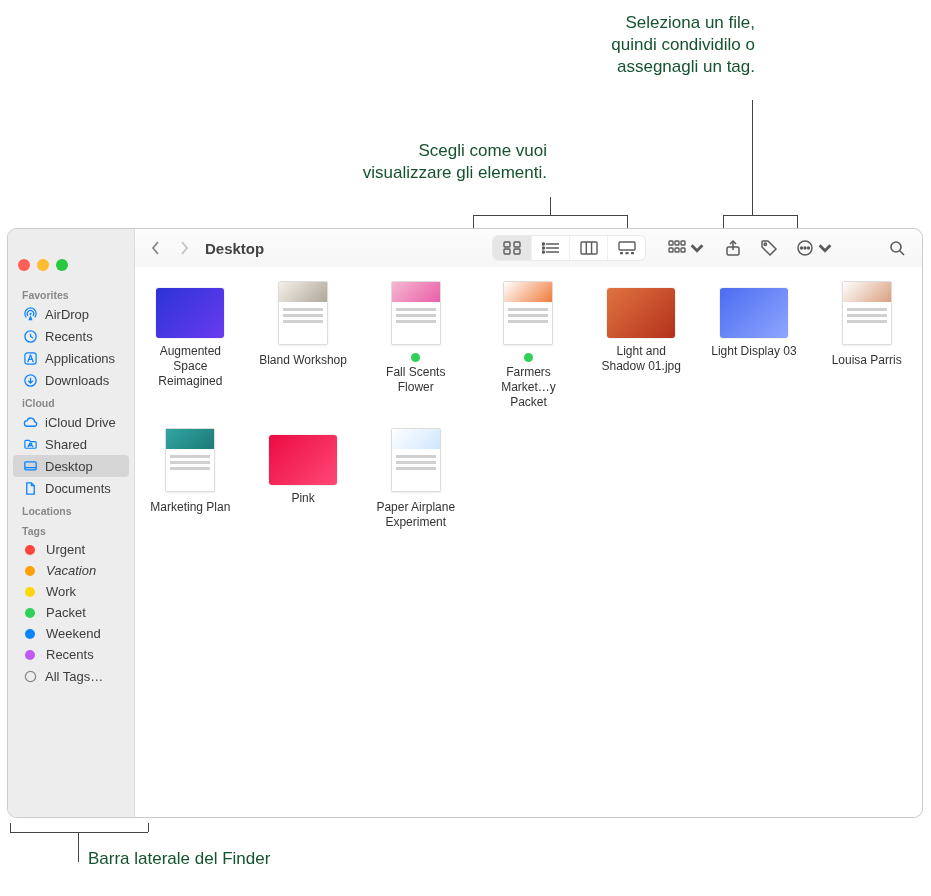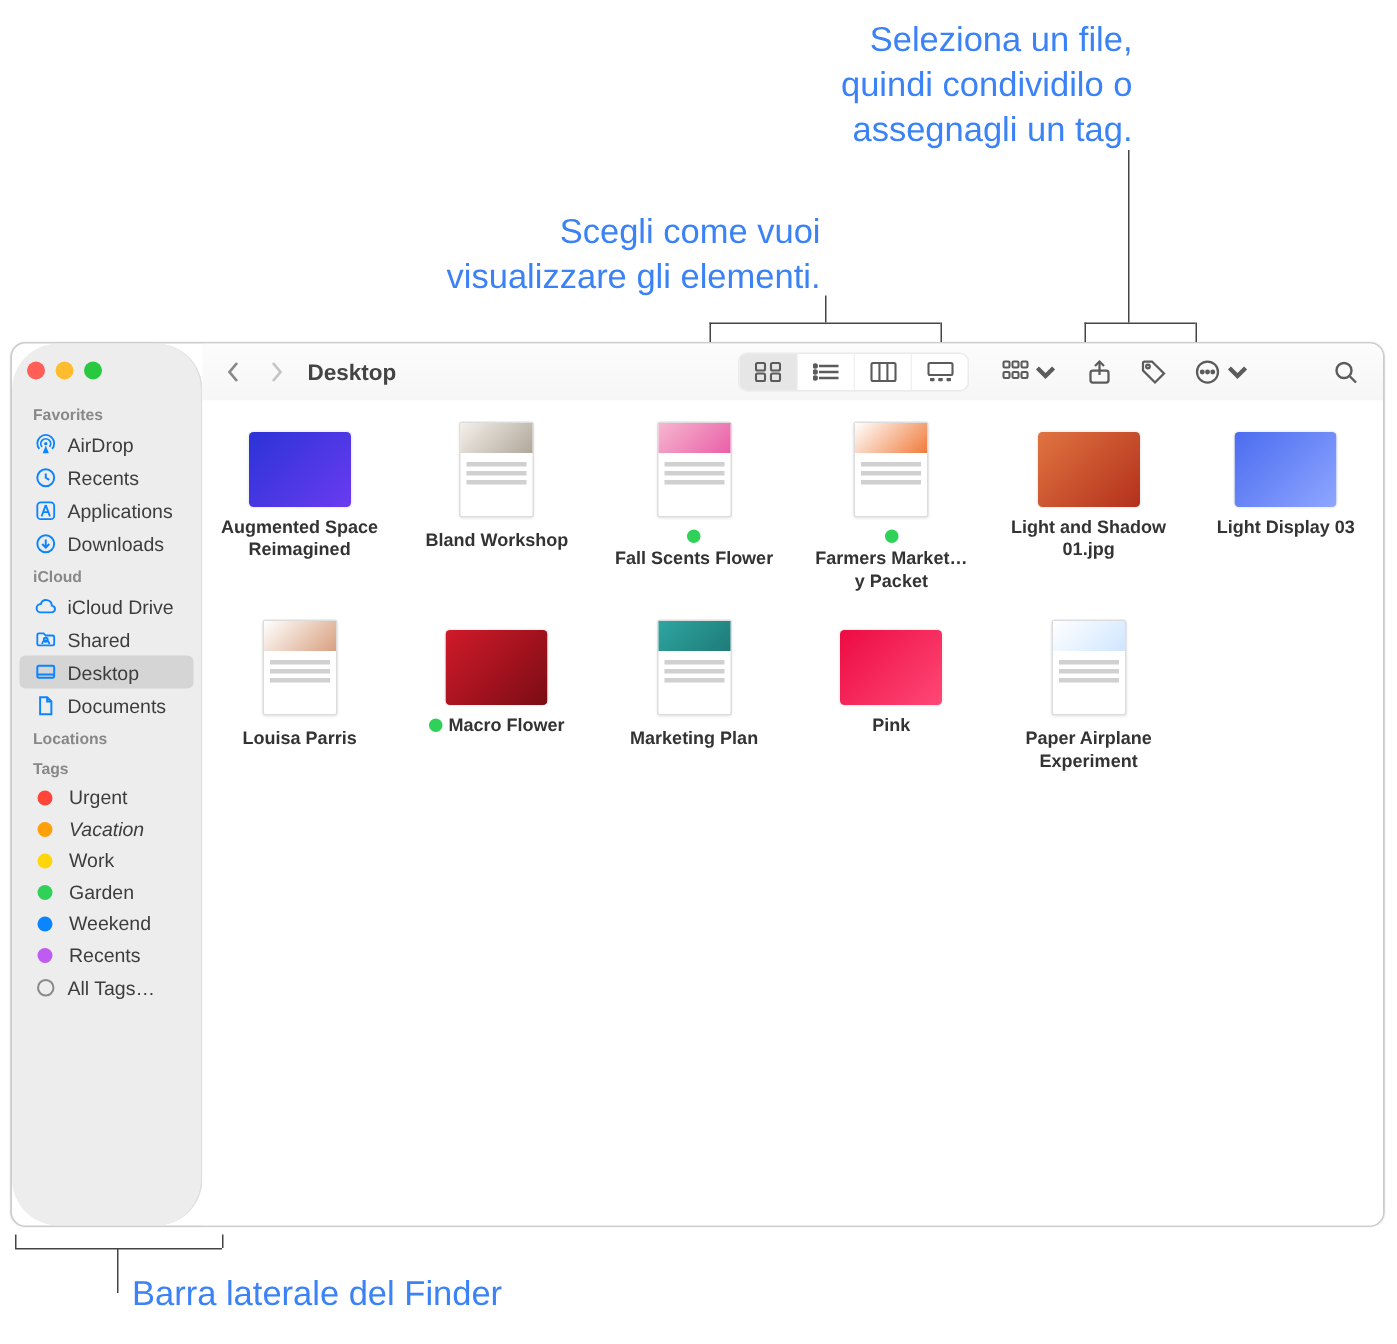--- a/index.html
+++ b/index.html
@@ -7,22 +7,22 @@
     font-family: -apple-system, "Helvetica Neue", Arial, sans-serif;
     background: #fff;
     width: 931px;
     height: 896px;
     position: relative;
     font-size: 13px;
     color: #333;
   }
   .callout {
     position: absolute;
-    font-size: 23px;
-    color: #3b82f6;
+    font-size: 17px;
+    color: #14532d;
     text-align: right;
     line-height: 1.3;
   }
   .callout.c1 { top: 12px; right: 176px; }
   .callout.c2 { top: 140px; right: 384px; }
   .callout.c3 { top: 848px; left: 88px; text-align: left; }
   .callout-line { position: absolute; background: #444; }
   .cl1 { left: 550px; top: 197px; width: 1px; height: 18px; }
   .cl1b { left: 473px; top: 215px; width: 154px; height: 1px; }
   .cl1c { left: 473px; top: 215px; width: 1px; height: 13px; }
@@ -64,24 +64,23 @@
   .tl-close { background: #ff5f57; }
   .tl-min { background: #febc2e; }
   .tl-max { background: #28c840; }
   .tb-spacer { width: 4px; }
   .window-body { display:flex; flex:1; overflow:hidden; }
 
   .sidebar {
     width: 127px;
     background: #eeedee;
     border-right: 1px solid #ddd;
-    padding-top: 0;
+    padding-top: 18px;
     overflow-y: auto;
     font-size: 13px;
-    border-radius: 31px;
   }
   .sb-section { font-size: 10.5px; color: #888; font-weight: 600; padding: 6px 10px 2px 14px; }
   .sb-item { display:flex; align-items:center; gap:7px; padding: 3px 8px 3px 14px; color:#3d3d3d; cursor:default; }
   .sb-item.active { background: #d6d5d6; border-radius: 4px; margin: 0 5px; padding-left: 9px; }
   .sb-icon { width:16px; height:16px; display:inline-flex; align-items:center; justify-content:center; color:#0a84ff; flex-shrink:0; }
   .sb-icon svg { width:15px; height:15px; }
   .sb-tag-dot { width:10px; height:10px; border-radius:50%; flex-shrink:0; margin-left:3px; margin-right:0; }
 
   .nav-btn { color:#888; padding: 2px 4px; display:flex; align-items:center; }
   .nav-btn svg { width:14px; height:16px; }
@@ -98,23 +97,22 @@
   .tb-btn svg { width:18px; height:18px; }
   .chev { width:9px; height:9px; }
 
   .content {
     flex:1; position:relative; overflow:auto;
     background:#fff;
     padding: 12px 10px;
   }
   .grid {
     display:grid;
-    grid-template-columns: repeat(6, 1fr);
+    grid-template-columns: repeat(7, 1fr);
     gap: 16px 22px;
-    font-weight: bold;
   }
   .file { display:flex; flex-direction:column; align-items:center; text-align:center; }
   .thumb {
     width: 68px; height: 68px;
     border-radius: 3px;
     background: #e8e8e8;
     display:flex; align-items:center; justify-content:center;
     overflow:hidden;
     position:relative;
     box-shadow: 0 0 0 1px rgba(0,0,0,0.05);
@@ -253,21 +251,21 @@
           <div class="sb-item">
             <span class="sb-tag-dot" style="background: rgb(255, 159, 10);"></span>
             <span style="margin-left: 4px; font-style: italic;">Vacation</span>
           </div>
           <div class="sb-item">
             <span class="sb-tag-dot" style="background: rgb(255, 214, 10);"></span>
             <span style="margin-left: 4px;">Work</span>
           </div>
           <div class="sb-item">
             <span class="sb-tag-dot" style="background: rgb(48, 209, 88);"></span>
-            <span style="margin-left: 4px;">Garden</span>
+            <span style="margin-left: 4px;">Packet</span>
           </div>
           <div class="sb-item">
             <span class="sb-tag-dot" style="background: rgb(10, 132, 255);"></span>
             <span style="margin-left: 4px;">Weekend</span>
           </div>
           <div class="sb-item">
             <span class="sb-tag-dot" style="background: rgb(191, 90, 242);"></span>
             <span style="margin-left: 4px;">Recents</span>
           </div>
         </div>
@@ -452,29 +450,20 @@
                   <div class="doc-line"></div>
                   <div class="doc-line"></div>
                   <div class="doc-line"></div>
                 </div>
               </div>
               <div class="fname">
                 <span class="lbl">Louisa Parris</span>
               </div>
             </div>
             <div class="file">
-              <div class="thumb" style="width: 68px; height: 50px; margin-top: 9px;">
-                <div class="art" style="background: linear-gradient(135deg, rgb(209, 26, 42), rgb(122, 12, 20));"></div>
-              </div>
-              <div class="fname">
-                <span class="tag-dot-sm" style="background: rgb(48, 209, 88);"></span>
-                <span class="lbl">Macro Flower</span>
-              </div>
-            </div>
-            <div class="file">
               <div class="thumb" style="background: transparent; box-shadow: none;">
                 <div class="doc-page">
                   <div style="height: 20px; margin: -4px -4px 3px; background: linear-gradient(135deg, rgb(47, 165, 161), rgb(30, 123, 120));"></div>
                   <div class="doc-line"></div>
                   <div class="doc-line"></div>
                   <div class="doc-line"></div>
                 </div>
               </div>
               <div class="fname">
                 <span class="lbl">Marketing Plan</span>

